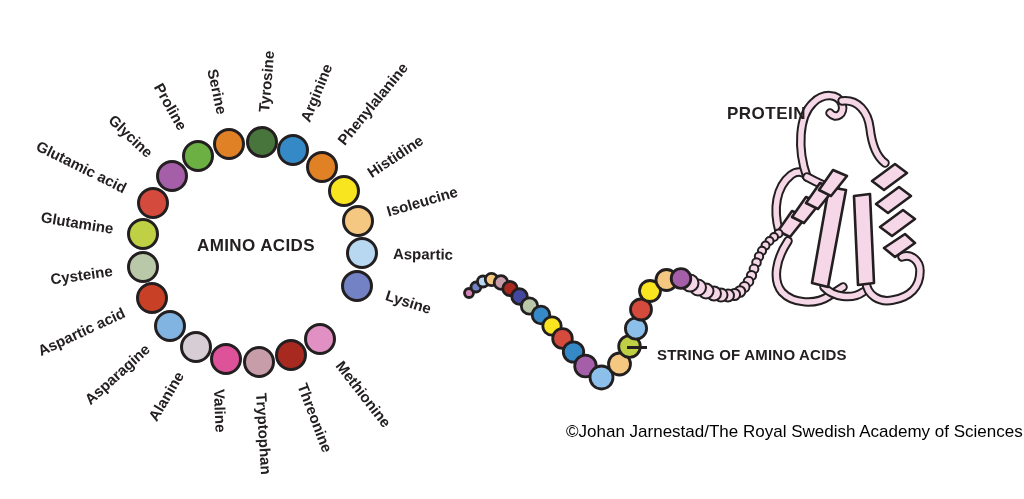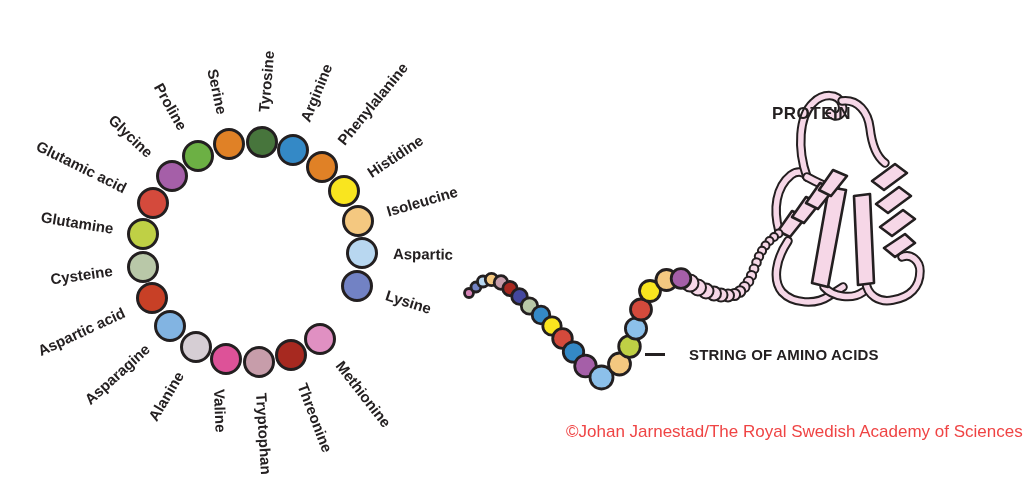--- a/index.html
+++ b/index.html
@@ -23,38 +23,39 @@
   }
   
   .art{position:absolute;left:0;top:0;width:1024px;height:499px;}
   .tube-o{fill:none;stroke:var(--outline);stroke-width:9.5;stroke-linecap:round;stroke-linejoin:round;}
   .tube-i{fill:none;stroke:var(--ribbon);stroke-width:5.5;stroke-linecap:round;stroke-linejoin:round;}
   .slab{fill:var(--ribbon);stroke:var(--outline);stroke-width:2.6;stroke-linejoin:round;}
   .coil-disc{fill:var(--ribbon);stroke:var(--outline);stroke-width:2;}
   .chain-bead{stroke:var(--outline);stroke-width:2.8;}
   .protein-label{
     position:absolute;left:727px;top:104px;font-size:17px;font-weight:bold;
-    color:var(--ink);letter-spacing:.5px;white-space:nowrap;margin-left:45px;
+    color:var(--ink);letter-spacing:.5px;white-space:nowrap;
   }
   .string-callout{
-    position:absolute;left:645px;top:346px;display:flex;align-items:center;gap:24px;
+    position:absolute;left:627px;top:346px;display:flex;gap:10px;
   }
   .callout-dash{width:20px;height:3px;background:var(--ink);}
   .string-label{font-size:15px;font-weight:bold;color:var(--ink);letter-spacing:.2px;white-space:nowrap;}
   .credit{
-    position:absolute;left:566px;top:422px;font-size:17px;color:#ef4444;
+    position:absolute;left:566px;top:422px;font-size:17px;color:#000000;
     letter-spacing:0px;white-space:nowrap;
   }
 </style>
 </head>
 <body>
 
 <div class="stage">
 
   <div class="wheel">
+    <div class="wheel-title">AMINO ACIDS</div>
   <div class="bead" style="left: 245.587px; top: 126.419px; background: rgb(71, 117, 60);"></div>
       <div class="aa-label" style="left: 264.289px; top: 103.537px; transform-origin: 0px 50%; transform: rotate(-85deg);">Tyrosine</div>
       <div class="bead" style="left: 277.461px; top: 134.113px; background: rgb(52, 137, 198);"></div>
       <div class="aa-label" style="left: 305.145px; top: 113.399px; transform-origin: 0px 50%; transform: rotate(-67.8571deg);">Arginine</div>
       <div class="bead" style="left: 305.651px; top: 150.86px; background: rgb(224, 129, 38);"></div>
       <div class="aa-label" style="left: 341.279px; top: 134.866px; transform-origin: 0px 50%; transform: rotate(-50.7143deg);">Phenylalanine</div>
       <div class="bead" style="left: 327.652px; top: 175.173px; background: rgb(249, 229, 31);"></div>
       <div class="aa-label" style="left: 369.481px; top: 166.03px; transform-origin: 0px 50%; transform: rotate(-33.5714deg);">Histidine</div>
       <div class="bead" style="left: 341.509px; top: 204.89px; background: rgb(244, 200, 128);"></div>
       <div class="aa-label" style="left: 387.243px; top: 204.122px; transform-origin: 0px 50%; transform: rotate(-16.4286deg);">Isoleucine</div>

